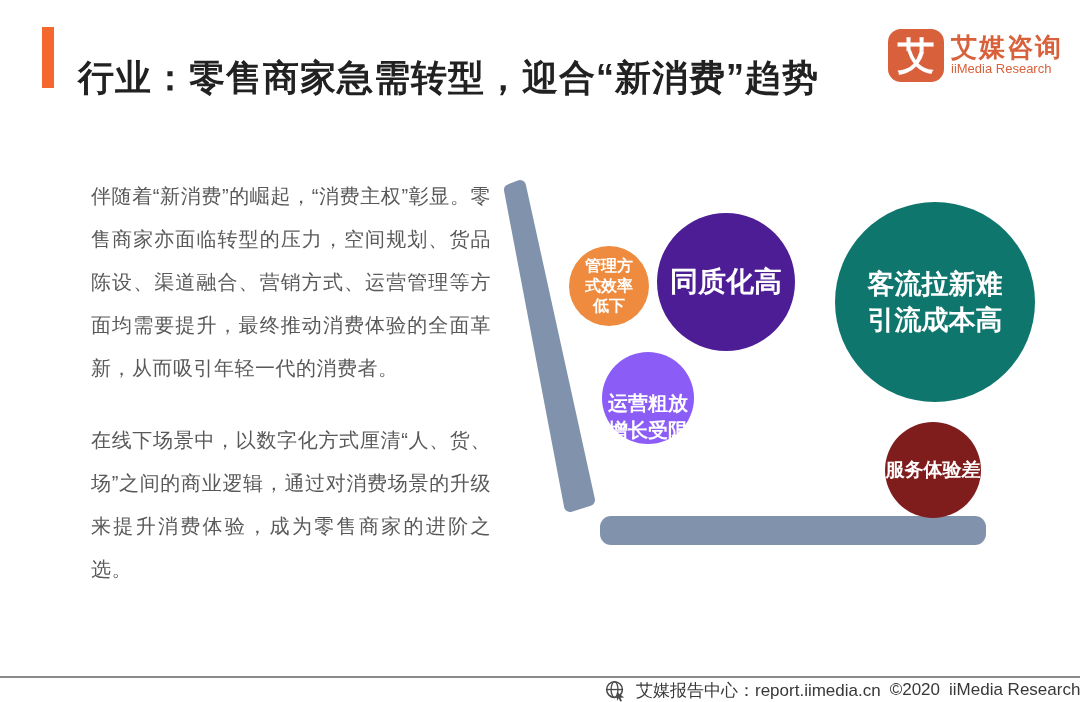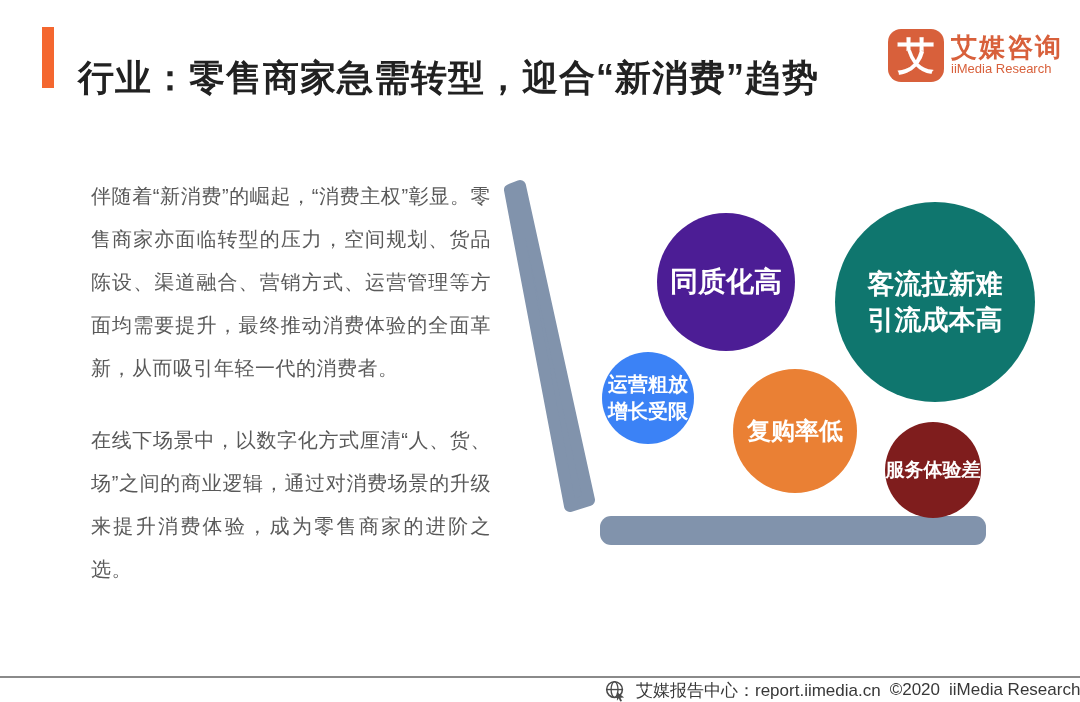--- a/index.html
+++ b/index.html
@@ -58,33 +58,35 @@
   <div class="text-col">
     <p class="para">伴随着“新消费”的崛起，“消费主权”彰显。零售商家亦面临转型的压力，空间规划、货品陈设、渠道融合、营销方式、运营管理等方面均需要提升，最终推动消费体验的全面革新，从而吸引年轻一代的消费者。</p>
     <p class="para">在线下场景中，以数字化方式厘清“人、货、场”之间的商业逻辑，通过对消费场景的升级来提升消费体验，成为零售商家的进阶之选。</p>
   </div>
 
   <svg class="laptop-svg" viewBox="0 0 1080 702" xmlns="http://www.w3.org/2000/svg" aria-hidden="true">
     <path class="laptop-screen" d="M 510 190 L 520 186 L 589 500 L 570 506 Z" style="fill: rgb(129, 147, 172);"></path>
     <rect class="laptop-base" x="600" y="516" width="386" height="29" rx="11" style="fill: rgb(129, 147, 172);"></rect>
   </svg>
 
+  <div class="bubble b-management" style="background: rgb(238, 139, 62);">
+    <span>管理方
+式效率
+低下</span>
+  </div>
   <div class="bubble b-homogenization" style="background: #4c1d95;">
     <span>同质化高</span>
   </div>
   <div class="bubble b-traffic" style="background: #0f766e;">
     <span>客流拉新难
 引流成本高</span>
   </div>
-  <div class="bubble b-operation" style="background: #3b82f6;">
+  <div class="bubble b-operation" style="background: #8b5cf6; align-items: flex-end;">
     <span>运营粗放
 增长受限</span>
-  </div>
-  <div class="bubble b-repurchase" style="background: rgb(234, 128, 52);">
-    <span>复购率低</span>
   </div>
   <div class="bubble b-service" style="background: #7f1d1d;">
     <span>服务体验差</span>
   </div>
 
   <div class="footer-divider" style="background: rgb(138, 138, 138);"></div>
   <div class="footer-content" style="color: rgb(56, 56, 56);">
     <svg class="globe-icon" viewBox="0 0 24 24" xmlns="http://www.w3.org/2000/svg" aria-hidden="true">
       <circle cx="11" cy="11" r="8.2" fill="none" stroke="#4a4a4a" stroke-width="1.6"></circle>
       <ellipse cx="11" cy="11" rx="3.6" ry="8.2" fill="none" stroke="#4a4a4a" stroke-width="1.4"></ellipse>

